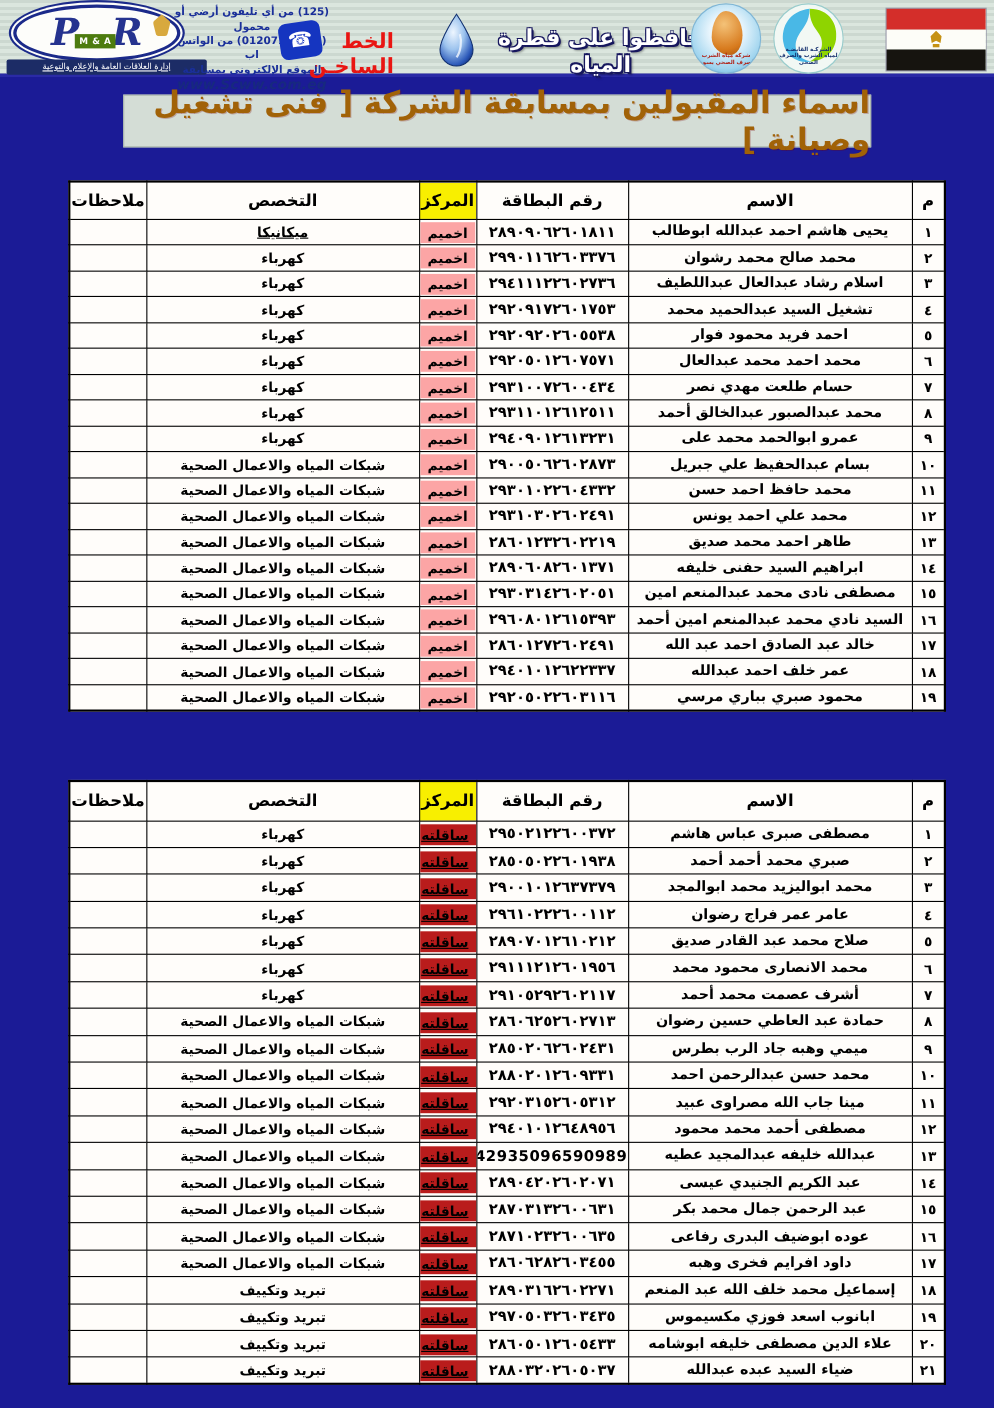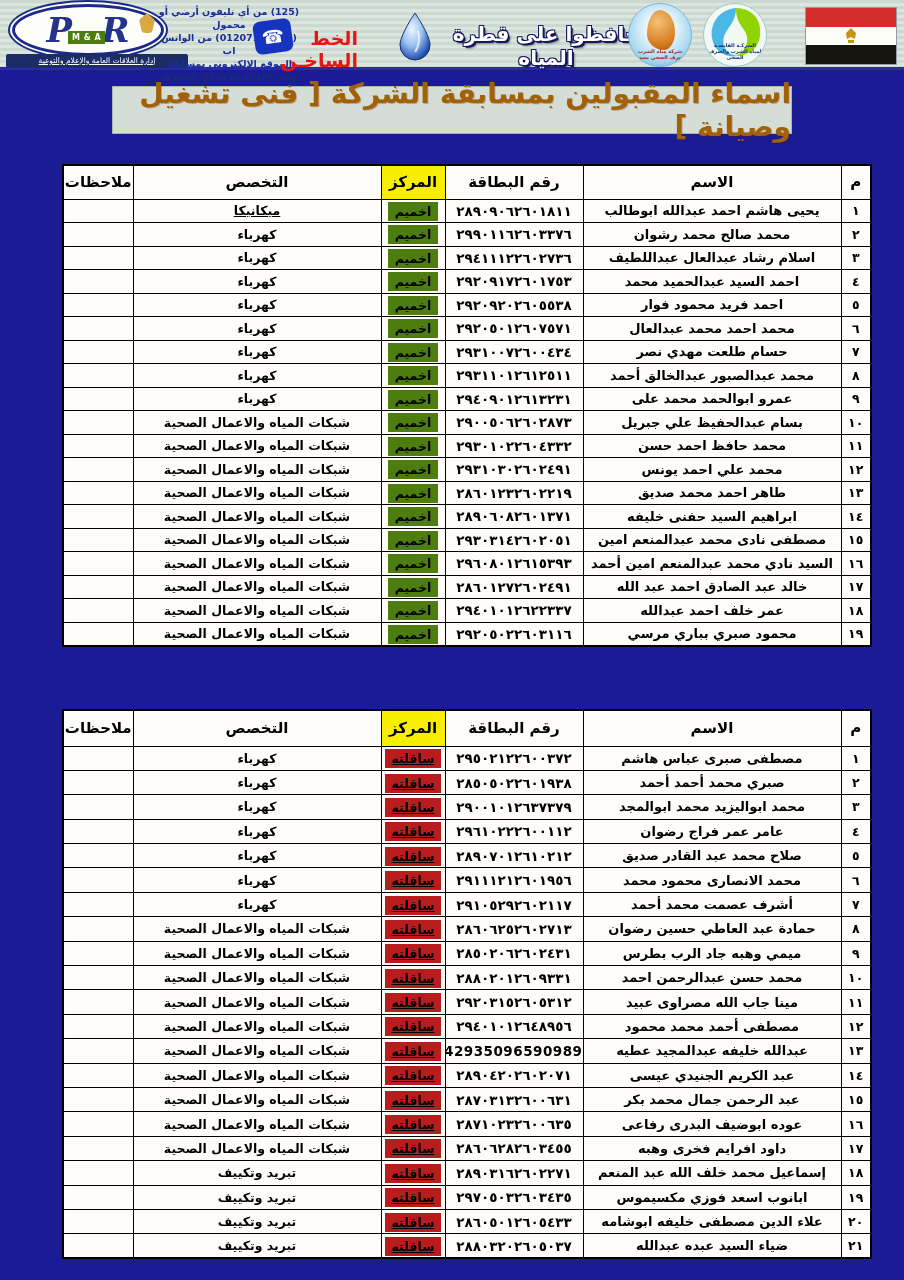--- a/index.html
+++ b/index.html
@@ -67,25 +67,25 @@
     background:#fffdfa; table-layout:fixed; border:2.5px solid #000; }
   .t1 { top:164px; }
   .t2 { top:709px; }
   .t th, .t td { border:1.3px solid #000; text-align:center; vertical-align:middle; overflow:hidden; white-space:nowrap; color:#000; }
   .t th { font-size:15px; font-weight:bold; }
   .t1 th { height:34px; } .t2 th { height:36px; }
   .t1 td { height:23.5px; } .t2 td { height:24.4px; }
   .c-no   { width:30px; font-size:12.5px; font-weight:bold; }
   .c-name { width:258px; font-size:13px; font-weight:bold; }
   .c-card { width:138px; font-size:13.5px; font-weight:bold; letter-spacing:.5px; }
-  .c-center { width:64px; }
+  .c-center { width:52px; }
   .c-spec { width:248px; font-size:12.5px; font-weight:bold; }
   .c-notes { width:70px; }
   th.c-center { background:#f8ef00; }
-  .hl { display:inline-block; background:#4d7c0f; font-size:12.5px; font-weight:bold; padding:2px 7px; line-height:15px; }
+  .hl { display:inline-block; background:#fca5a5; font-size:12.5px; font-weight:bold; padding:2px 7px; line-height:15px; }
   .t2 .hl { text-decoration:underline; background:#b91c1c; }
   .t1 tbody tr:first-child .c-spec { text-decoration:underline; }
 </style>
 </head>
 <body>
 
 <div class="page">
 
   <div class="topbar">
 
@@ -200,21 +200,21 @@
         <tr>
           <td class="c-no">٣</td>
           <td class="c-name">اسلام رشاد عبدالعال عبداللطيف</td>
           <td class="c-card">٢٩٤١١١٢٢٦٠٢٧٣٦</td>
           <td class="c-center"><span class="hl">اخميم</span></td>
           <td class="c-spec">كهرباء</td>
           <td class="c-notes"></td>
         </tr>
         <tr>
           <td class="c-no">٤</td>
-          <td class="c-name">احمد السيد عبدالحميد محمد</td>
+          <td class="c-name">تشغيل السيد عبدالحميد محمد</td>
           <td class="c-card">٢٩٢٠٩١٧٢٦٠١٧٥٣</td>
           <td class="c-center"><span class="hl">اخميم</span></td>
           <td class="c-spec">كهرباء</td>
           <td class="c-notes"></td>
         </tr>
         <tr>
           <td class="c-no">٥</td>
           <td class="c-name">احمد فريد محمود فوار</td>
           <td class="c-card">٢٩٢٠٩٢٠٢٦٠٥٥٣٨</td>
           <td class="c-center"><span class="hl">اخميم</span></td>

